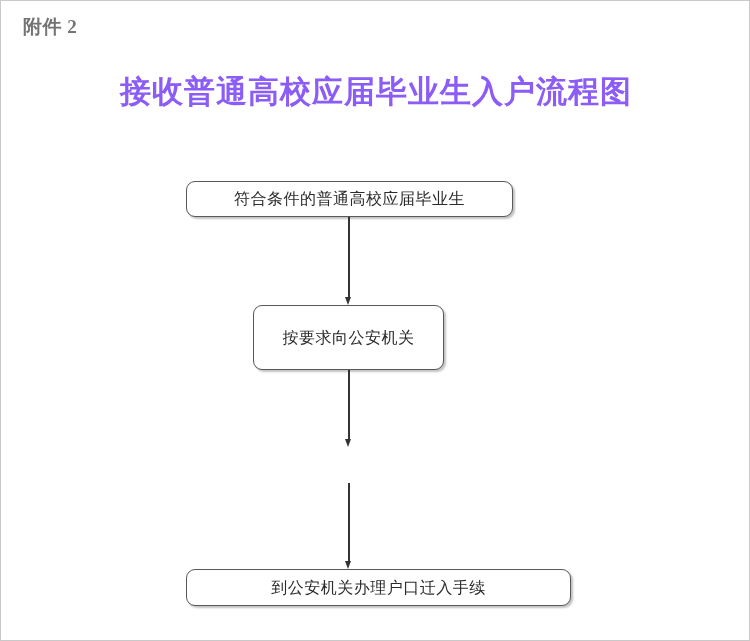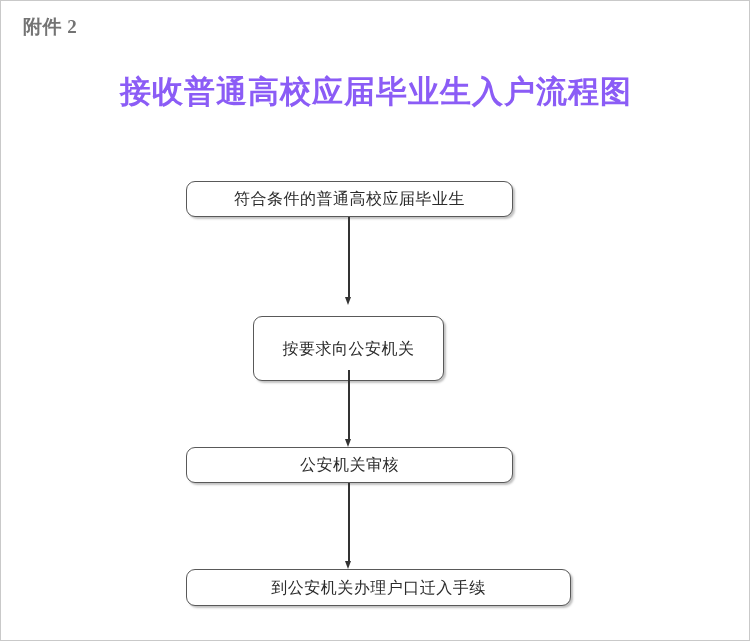--- a/index.html
+++ b/index.html
@@ -69,21 +69,21 @@
     justify-content: center;
     color: #2b2b2b;
     font-size: 16px;
     line-height: 1.45;
     letter-spacing: 0.5px;
     white-space: nowrap;
   }
   .node .line { display: block; }
 
   #node-1 { left: 185px; top: 180px;  width: 327px; height: 36px; }
-  #node-2 { left: 252px; top: 304px;  width: 191px; height: 65px; margin-top: 11px; }
+  #node-2 { left: 252px; top: 304px;  width: 191px; height: 65px; }
   #node-3 { left: 185px; top: 446px;  width: 327px; height: 36px; }
   #node-4 { left: 185px; top: 568px;  width: 385px; height: 37px; }
 
   
   .connector {
     position: absolute;
     left: 344px;           
     width: 7px;
   }
   .connector .shaft {
@@ -133,23 +133,20 @@
 
     <div class="node" id="node-2">
       <span class="line">按要求向公安机关</span>
     </div>
 
     <div class="connector" id="conn-2">
       <div class="shaft"></div>
       <div class="head"></div>
     </div>
 
-    <div class="node" id="node-3">
-      <span class="line">公安机关审核</span>
-    </div>
 
     <div class="connector" id="conn-3">
       <div class="shaft"></div>
       <div class="head"></div>
     </div>
 
     <div class="node" id="node-4">
       <span class="line">到公安机关办理户口迁入手续</span>
     </div>
 

